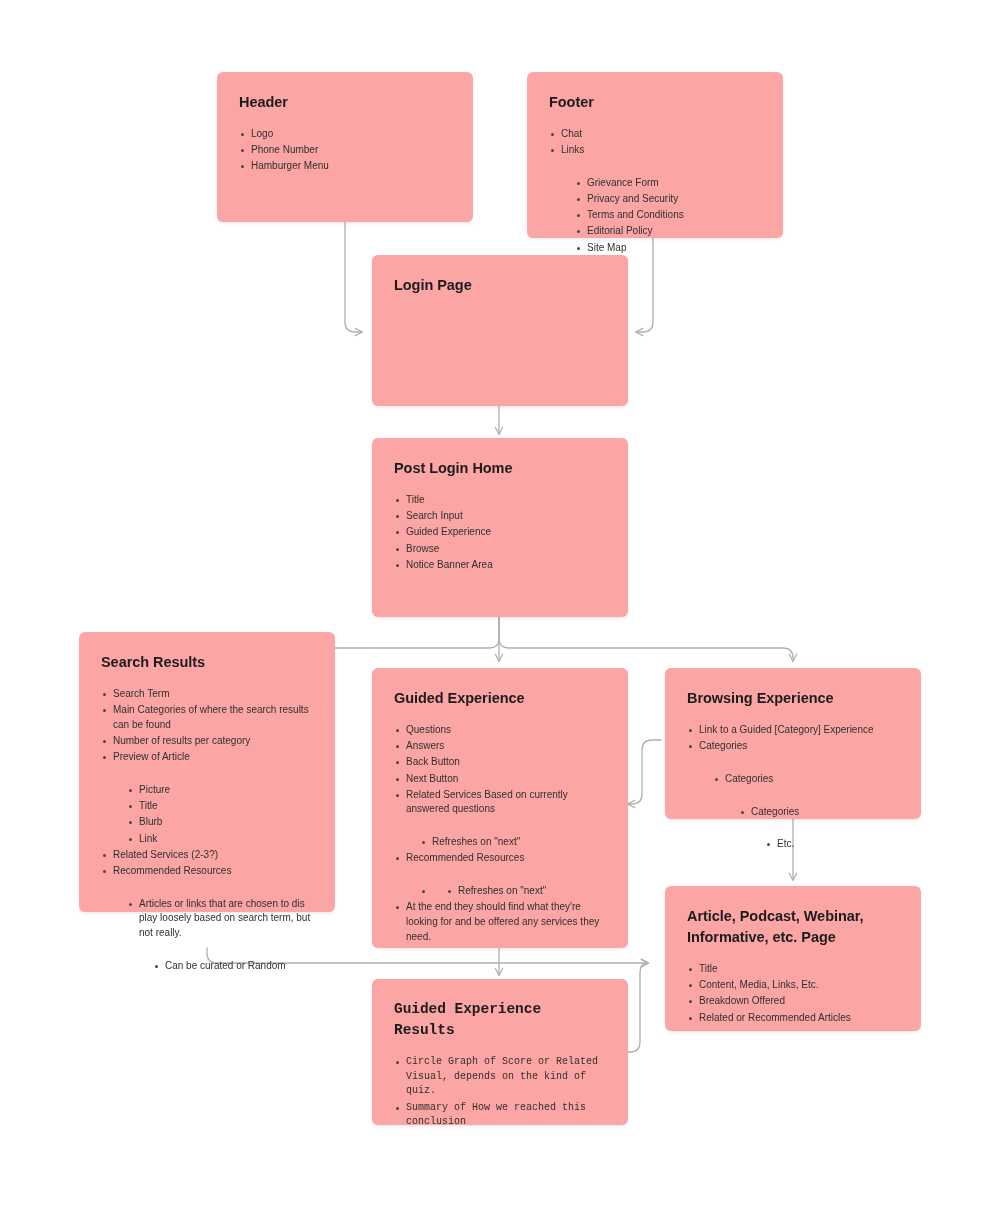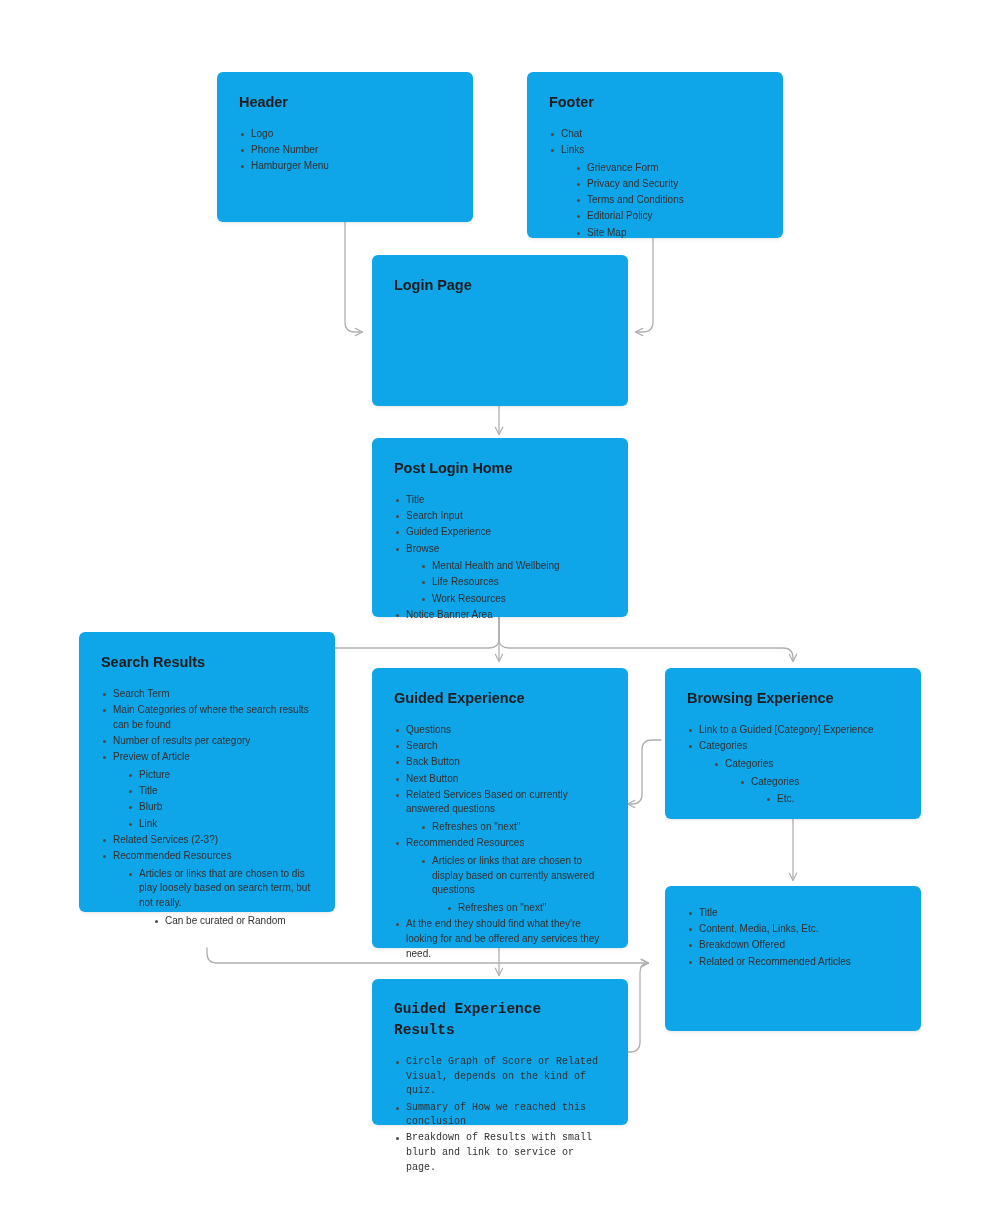--- a/index.html
+++ b/index.html
@@ -23,21 +23,21 @@
     position: absolute;
     left: 0;
     top: 0;
     width: 1000px;
     height: 1210px;
     pointer-events: none;
     z-index: 1;
   }
   .node {
     position: absolute;
-    background: #0ea5e9;
+    background: #fca5a5;
     border-radius: 6px;
     box-sizing: border-box;
     padding: 20px 22px 20px 22px;
     z-index: 2;
     box-shadow: 0 3px 5px -1px rgba(0,0,0,0.055), 0 1px 2px rgba(0,0,0,0.04);
   }
   .node-title {
     font-size: 14.5px;
     font-weight: bold;
     color: #1c1c1e;
@@ -70,21 +70,21 @@
     content: "";
     position: absolute;
     left: 2px;
     top: 6px;
     width: 3px;
     height: 3px;
     background: #4a4a4a;
     border-radius: 50%;
   }
   ul.bullets ul {
-    margin-top: 3px;
+    margin-top: 18px;
     margin-left: 14px;
   }
 </style>
 </head>
 <body>
 
 <div id="canvas">
 
   <svg class="connectors" viewBox="0 0 1000 1210" xmlns="http://www.w3.org/2000/svg">
     <defs>
@@ -171,31 +171,20 @@
           <span class="btext">Title</span>
         </li>
         <li>
           <span class="btext">Search Input</span>
         </li>
         <li>
           <span class="btext">Guided Experience</span>
         </li>
         <li>
           <span class="btext">Browse</span>
-          <ul>
-            <li>
-              <span class="btext">Mental Health and Wellbeing</span>
-            </li>
-            <li>
-              <span class="btext">Life Resources</span>
-            </li>
-            <li>
-              <span class="btext">Work Resources</span>
-            </li>
-          </ul>
         </li>
         <li>
           <span class="btext">Notice Banner Area</span>
         </li>
       </ul>
   </div>
 
   <div class="node" style="left:79px; top:632px; width:256px; height:280px;">
     <div class="node-title">Search Results</div>
     <ul class="bullets">
@@ -244,41 +233,40 @@
       </ul>
   </div>
 
   <div class="node" style="left:372px; top:668px; width:256px; height:280px;">
     <div class="node-title">Guided Experience</div>
     <ul class="bullets">
         <li>
           <span class="btext">Questions</span>
         </li>
         <li>
-          <span class="btext">Search</span>
+          <span class="btext">Answers</span>
         </li>
         <li>
           <span class="btext">Back Button</span>
         </li>
         <li>
           <span class="btext">Next Button</span>
         </li>
         <li>
           <span class="btext">Related Services Based on currently answered questions</span>
           <ul>
             <li>
               <span class="btext">Refreshes on "next"</span>
             </li>
           </ul>
         </li>
         <li>
           <span class="btext">Recommended Resources</span>
           <ul>
             <li>
-              <span class="btext">Articles or links that are chosen to display based on currently answered questions</span>
               <ul>
                 <li>
                   <span class="btext">Refreshes on "next"</span>
                 </li>
               </ul>
             </li>
           </ul>
         </li>
         <li>
           <span class="btext">At the end they should find what they're looking for and be offered any services they need.</span>
@@ -307,20 +295,21 @@
                   </ul>
                 </li>
               </ul>
             </li>
           </ul>
         </li>
       </ul>
   </div>
 
   <div class="node" style="left:665px; top:886px; width:256px; height:145px;">
+    <div class="node-title">Article, Podcast, Webinar, Informative, etc. Page</div>
     <ul class="bullets">
         <li>
           <span class="btext">Title</span>
         </li>
         <li>
           <span class="btext">Content, Media, Links, Etc.</span>
         </li>
         <li>
           <span class="btext">Breakdown Offered</span>
         </li>
@@ -332,19 +321,16 @@
 
   <div class="node" style="left:372px; top:979px; width:256px; height:146px;font-family:Liberation Mono, monospace;">
     <div class="node-title">Guided Experience Results</div>
     <ul class="bullets">
         <li>
           <span class="btext">Circle Graph of Score or Related Visual, depends on the kind of quiz.</span>
         </li>
         <li>
           <span class="btext">Summary of How we reached this conclusion</span>
         </li>
-        <li>
-          <span class="btext">Breakdown of Results with small blurb and link to service or page.</span>
-        </li>
       </ul>
   </div>
 
 </div>
 
 </body></html>

